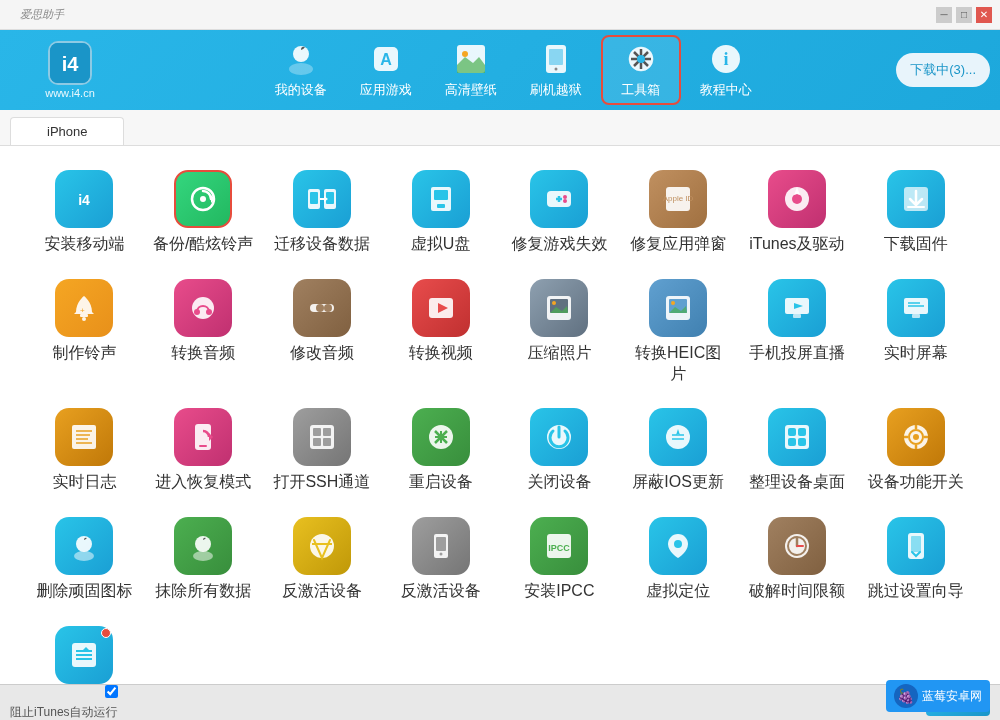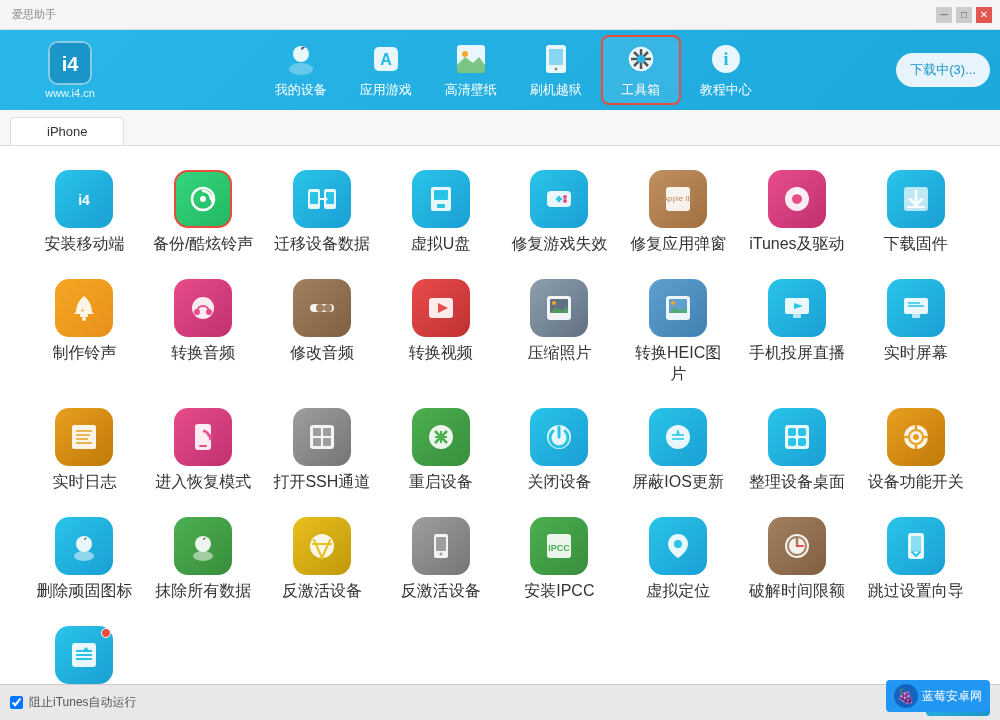--- a/index.html
+++ b/index.html
@@ -221,21 +221,21 @@
       height: 10px;
       background: #e74c3c;
       border-radius: 50%;
       border: 1px solid white;
     }
   </style>
 </head>
 <body>
 
 <div id="titlebar">
-  <span style="font-size:11px;color:#888;margin-right:auto;margin-left:4px;">爱思助手</span>
+  <span style="font-size:11px;color:#888;margin-right:auto;margin-left:12px;font-style:italic;">爱思助手</span>
   <button class="titlebar-btn">─</button>
   <button class="titlebar-btn">□</button>
   <button class="titlebar-btn close">✕</button>
 </div>
 
 <div id="header">
   <div id="logo-area">
     <div id="logo-icon">
       <svg width="40" height="40" viewBox="0 0 40 40">
         <rect width="40" height="40" rx="8" fill="#1a95c8"></rect>
@@ -669,21 +669,21 @@
             <polygon points="18,8 22,12 14,12" fill="#29c4e8"></polygon>
           </svg>
           <div class="dot"></div>
         </div>
         <span class="tool-label">备份引导区数据</span>
       </div>
     </div>
 </div>
 
 <div id="bottombar">
-  <div style="display:flex;align-items:center;gap:6px;">
+  <div style="display:flex;align-items:flex-end;gap:6px;flex-direction:column;">
     <input type="checkbox" checked="" style="">
     <span>阻止iTunes自动运行</span>
   </div>
   <button id="feedback-btn">意见反</button>
 </div>
 
 <div id="watermark">
     <div style="background:#2196f3;color:white;padding:4px 8px;border-radius:4px;font-size:12px;display:flex;align-items:center;gap:4px;">
       <div style="width:24px;height:24px;background:#1565c0;border-radius:50%;display:flex;align-items:center;justify-content:center;font-size:14px;">🍇</div>
       <span>蓝莓安卓网</span>

